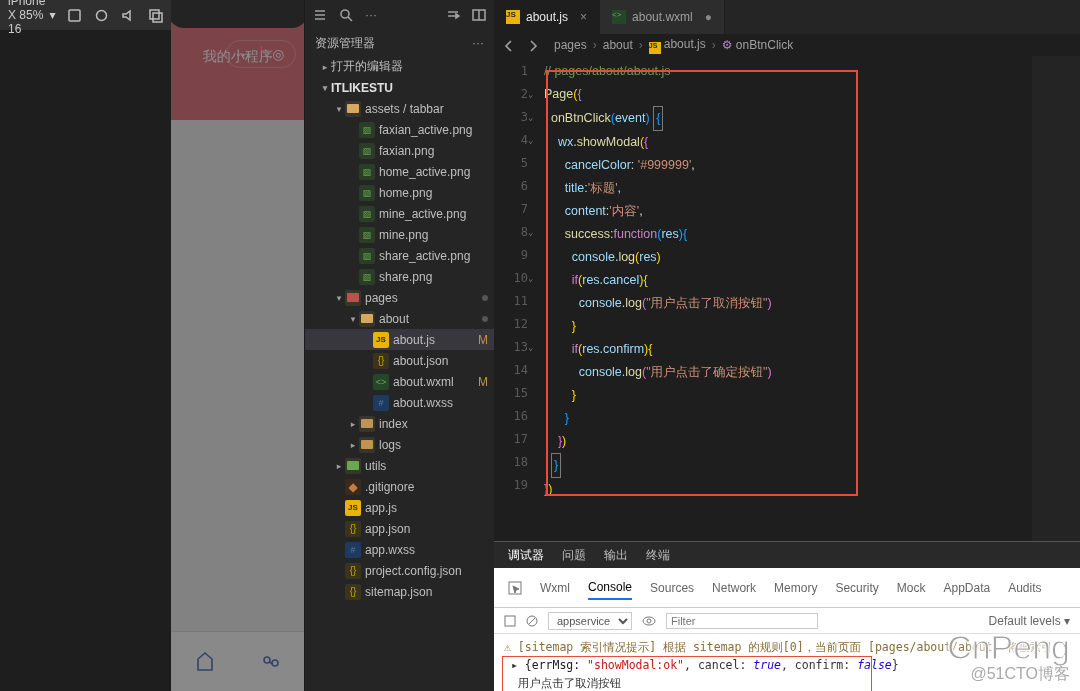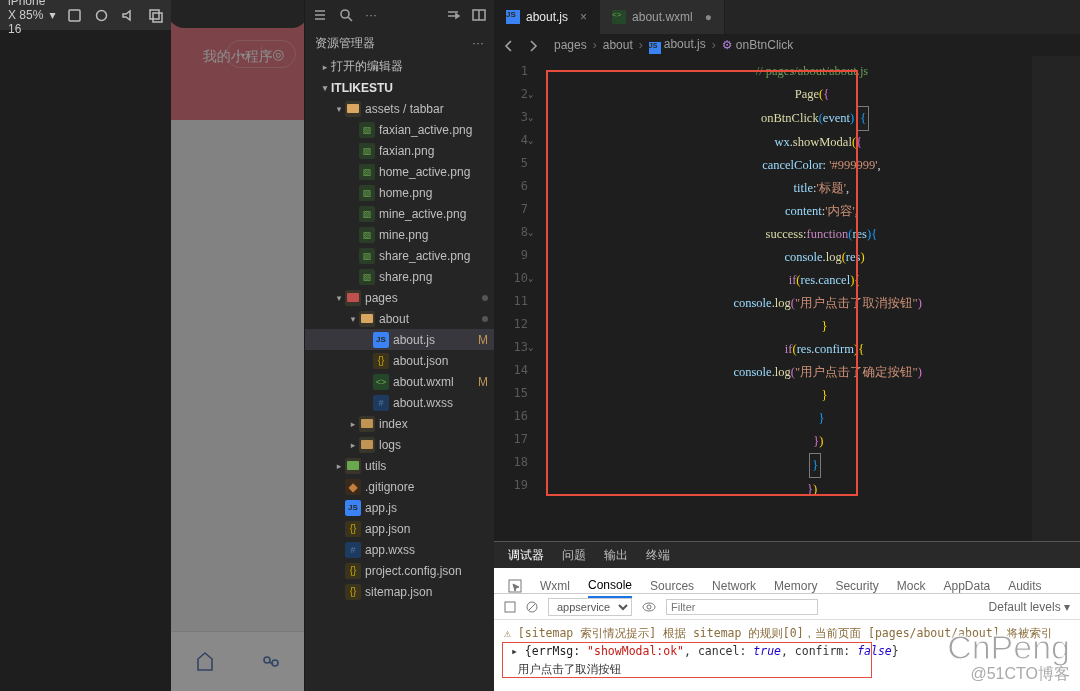--- a/index.html
+++ b/index.html
@@ -34,49 +34,49 @@
   .tree{flex:1;overflow:auto;}
   .node{height:21px;display:flex;align-items:center;padding-right:6px;white-space:nowrap;position:relative;}
   .node .arrow{width:12px;text-align:center;color:#9f9f9f;font-size:9px;}
   .node .ico{width:16px;height:16px;margin-right:4px;display:inline-flex;align-items:center;justify-content:center;border-radius:2px;}
   .node.sel{background:#37373d;}
   .ico-folder{background:#38352b;} .ico-folder::before{content:"";width:12px;height:9px;background:#c09553;border-radius:1px;}
   .ico-folder-open::before{background:#d9a760;}
   .ico-folder-green::before{background:#6aa84f;}
   .ico-folder-red::before{background:#c0504d;}
   .ico-img{background:#2a3d27;color:#6aa84f;font-size:9px;}
-  .ico-js{background:#3b82f6;color:#2b2b1c;font-size:8px;font-weight:bold;}
+  .ico-js{background:#eab308;color:#2b2b1c;font-size:8px;font-weight:bold;}
   .ico-json{background:#3a341e;color:#c4a000;font-size:10px;}
   .ico-wxml{background:#26462a;color:#6aa84f;font-size:9px;}
   .ico-wxss{background:#1e3a5f;color:#57a;font-size:9px;}
   .ico-git{background:#3a2a1e;color:#c47f3a;}
   .mod{position:absolute;right:6px;color:#c09553;}
   .pad1{padding-left:14px;} .pad2{padding-left:28px;} .pad3{padding-left:42px;} .pad4{padding-left:56px;}
   .dot{width:6px;height:6px;border-radius:50%;background:#555;position:absolute;right:6px;}
   
   .editor{flex:1;display:flex;flex-direction:column;min-width:0;}
   .ed-toolbar{height:30px;background:#2d2d2d;display:flex;align-items:center;gap:10px;padding:0 8px;}
   .ed-toolbar svg{width:14px;height:14px;stroke:#9f9f9f;fill:none;stroke-width:1.6;}
   .tabs{height:34px;background:#252526;display:flex;align-items:stretch;}
   .tab{display:flex;align-items:center;gap:6px;padding:0 12px;font-size:12px;color:#9f9f9f;background:#2d2d2d;border-right:1px solid #1e1e1e;}
   .tab.active{background:#1e1e1e;color:#e8e8e8;}
   .breadcrumb{height:22px;display:flex;align-items:center;gap:6px;padding-left:40px;font-size:12px;color:#9f9f9f;background:#1e1e1e;}
   .breadcrumb .sep{color:#666;}
   .codewrap{flex:1;display:flex;background:#1e1e1e;position:relative;overflow:hidden;}
   .gutter{width:42px;text-align:right;padding:4px 8px 0 0;color:#5a5a5a;font-family:Menlo,Consolas,monospace;font-size:12px;line-height:23px;}
   .gutter .fold{position:absolute;left:34px;color:#7a7a7a;font-size:9px;}
-  .code{flex:1;padding:4px 0 0 8px;font-family:Liberation Serif, serif;font-size:12.5px;line-height:23px;color:#d4d4d4;position:relative;text-align:center;}
+  .code{flex:1;padding:4px 0 0 8px;font-family:Liberation Sans, sans-serif;font-size:12.5px;line-height:23px;color:#d4d4d4;position:relative;}
   .redbox{position:absolute;border:2px solid #e74c3c;z-index:5;}
   .tok-kw{color:#c586c0;} .tok-fn{color:#dcdcaa;} .tok-var{color:#9cdcfe;} .tok-str{color:#ce9178;} .tok-com{color:#6a9955;} .tok-plain{color:#d4d4d4;} .tok-paren{color:#ffd700;} .tok-paren2{color:#da70d6;} .tok-paren3{color:#179fff;}
   .cursorbox{display:inline-block;border:1px solid #7a7a7a;padding:0 2px;}
   
   .console{height:150px;background:#fff;color:#333;font-size:12px;display:flex;flex-direction:column;border-top:1px solid #555;}
   .ctabs1{height:26px;background:#292929;display:flex;align-items:center;gap:18px;padding:0 14px;color:#bfbfbf;}
   .ctabs1 .on{color:#fff;}
-  .ctabs2{height:26px;display:flex;align-items:flex-end;gap:18px;padding:0 14px;border-bottom:1px solid #ccc;color:#666;}
+  .ctabs2{height:40px;display:flex;align-items:center;gap:18px;padding:0 14px;border-bottom:1px solid #ccc;color:#666;}
   .ctabs2 .on{color:#000;border-bottom:2px solid #1a73e8;padding-bottom:4px;margin-bottom:-5px;}
   .cfilter{height:26px;display:flex;align-items:center;gap:10px;padding:0 10px;border-bottom:1px solid #ddd;color:#666;}
   .cfilter select,.cfilter input{font-size:11px;border:1px solid #ccc;padding:1px 4px;background:#fff;color:#555;}
   .clog{flex:1;padding:4px 10px;font-family:Menlo,Consolas,monospace;font-size:11.5px;line-height:18px;overflow:hidden;position:relative;}
   .warn{color:#8a6d3b;}
   .redbox2{position:absolute;border:1.5px solid #e74c3c;}
   .watermark{position:absolute;right:10px;bottom:24px;color:#a3a3a3;font-size:34px;font-family:Liberation Sans, sans-serif;z-index:50;pointer-events:none;text-shadow:0 0 6px #fff,0 0 6px #fff;-webkit-text-stroke:1px #fff;}
   .credit{position:absolute;right:10px;bottom:6px;color:#aaa;font-size:16px;z-index:50;}
   .minimap{position:absolute;right:0;top:0;width:48px;height:100%;background:rgba(80,80,80,.12);}
 </style>

